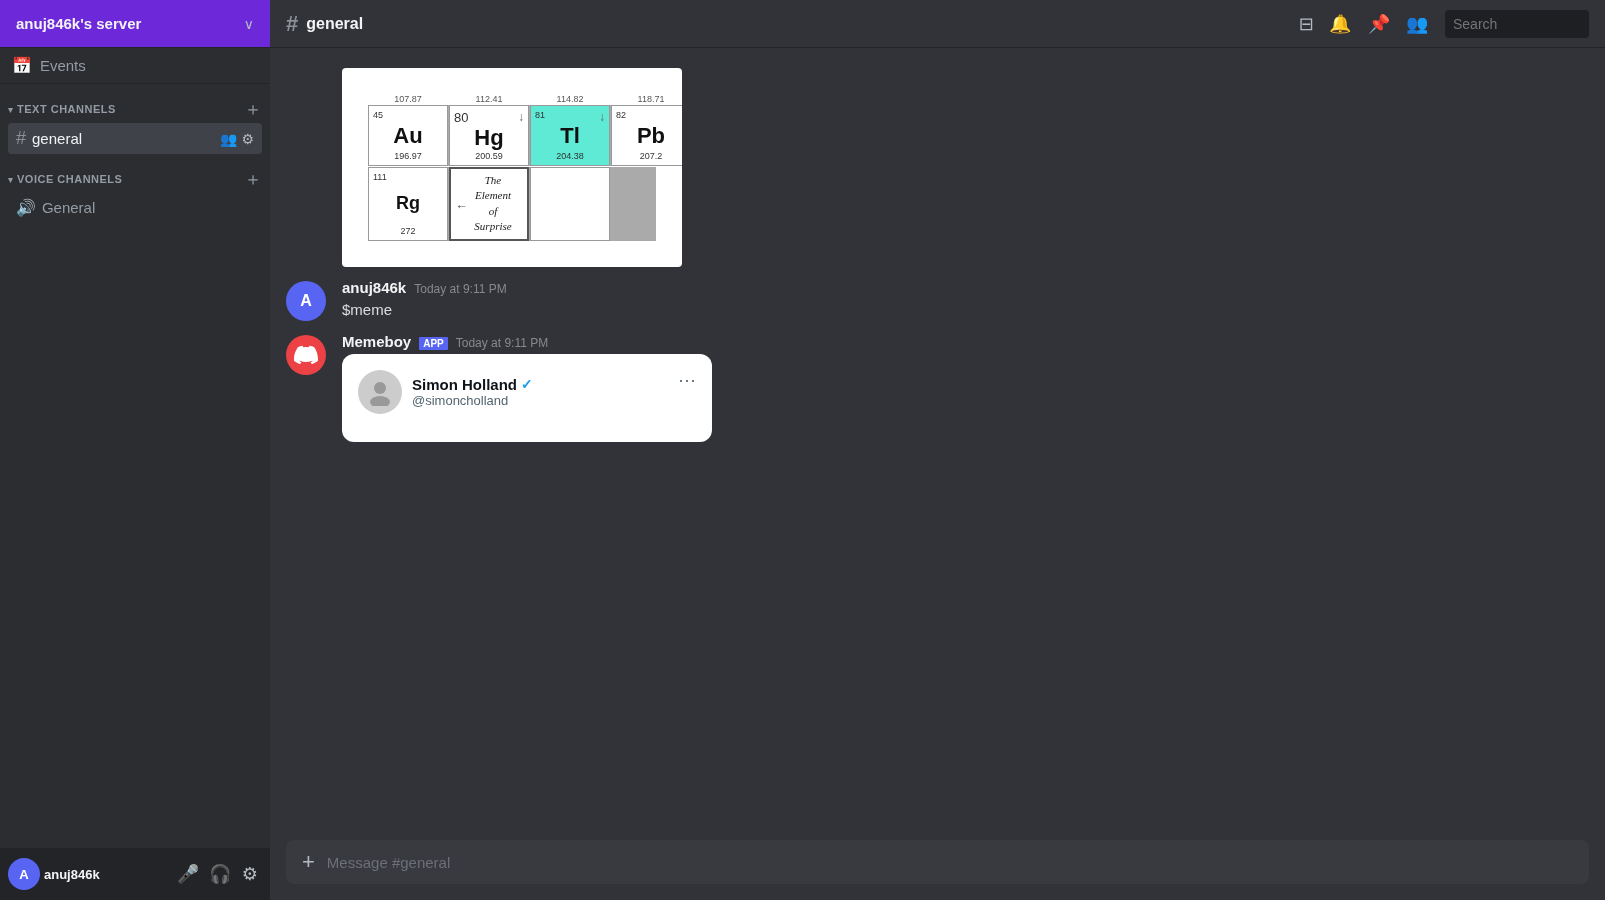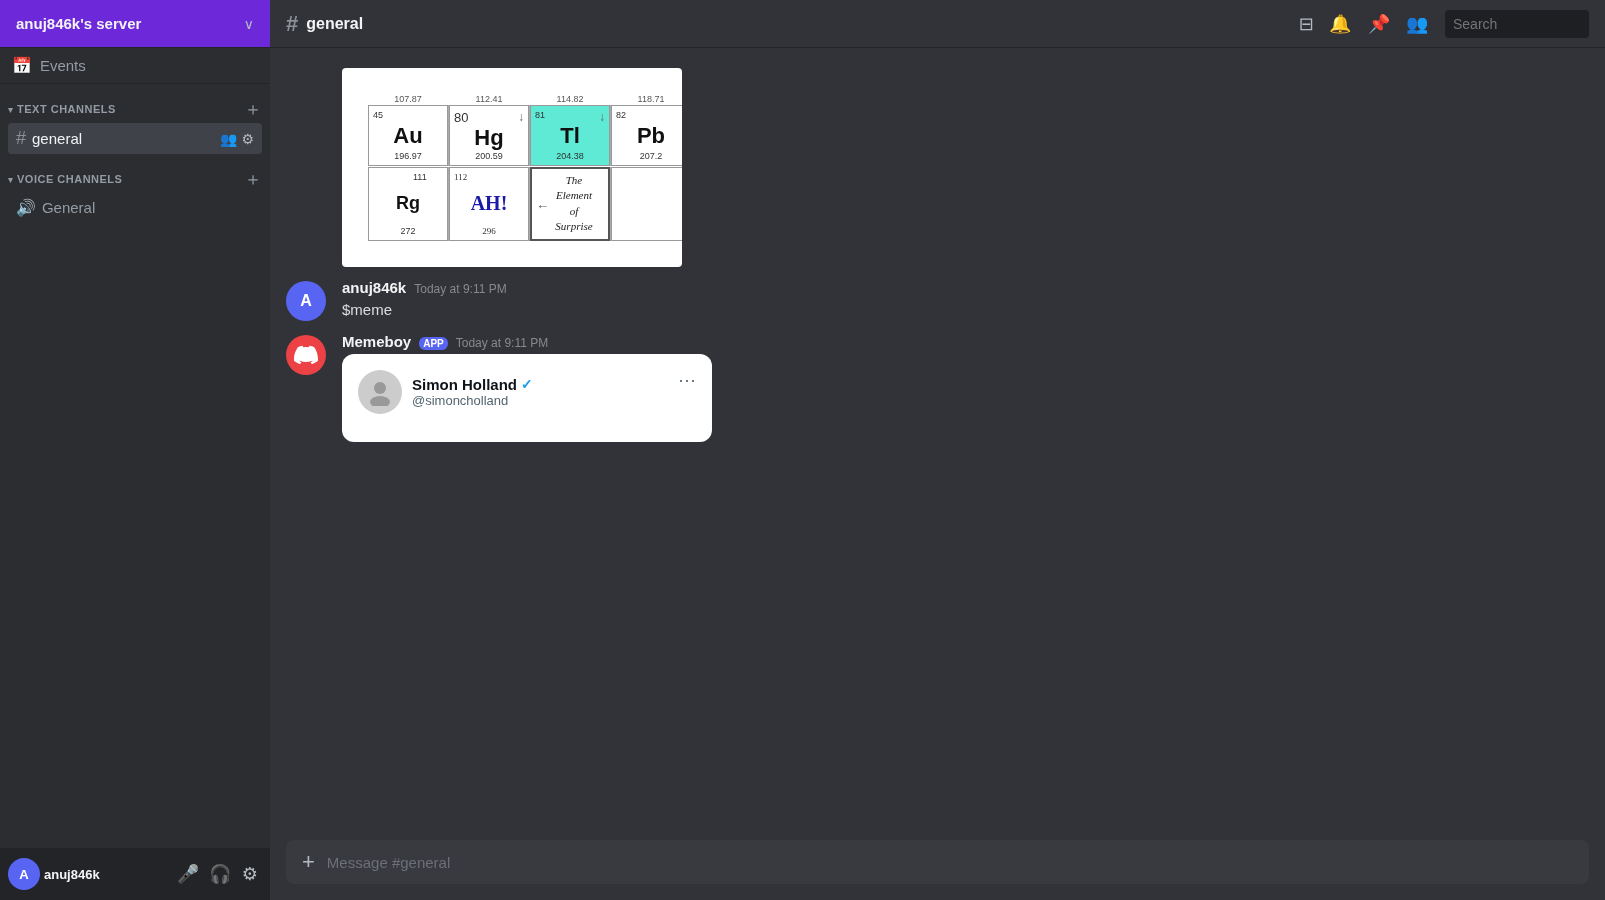--- a/index.html
+++ b/index.html
@@ -263,21 +263,21 @@
       font-weight: 600;
       color: #f2f3f5;
       cursor: pointer;
     }
     .app-badge {
       background: #5865f2;
       color: white;
       font-size: 10px;
       font-weight: 700;
       padding: 1px 4px;
-      border-radius: 6px;
+      border-radius: 1px;
       text-transform: uppercase;
     }
     .message-timestamp {
       font-size: 12px;
       color: #87898c;
     }
     .message-text {
       font-size: 15px;
       color: #dcddde;
       line-height: 1.375;
@@ -489,30 +489,25 @@
             <div style="background:white; padding:4px; border:0.5px solid #999; min-height:58px; display:flex; flex-direction:column; align-items:flex-start; justify-content:space-between;">
               <span style="font-size:9px; color:#333;">82</span>
               <span style="font-size:22px; font-weight:bold; align-self:center; color:#111;">Pb</span>
               <span style="font-size:9px; color:#333; align-self:center;">207.2</span>
             </div>
           </div>
 
           <div style="display:grid; grid-template-columns: repeat(4, 80px); gap:1px; background:#aaa; margin-top:1px;">
 
             <div style="background:white; padding:4px; border:0.5px solid #999; min-height:62px; display:flex; flex-direction:column; align-items:flex-start; justify-content:space-between;">
-              <span style="font-size:9px; color:#333;margin-left:40px;">111</span>
+              <span style="font-size:9px; color:#333;">111</span>
               <span style="font-size:18px; font-weight:bold; align-self:center; color:#111;">Rg</span>
               <span style="font-size:9px; color:#333; align-self:center;">272</span>
             </div>
 
-            <div style="background:white; padding:4px; border:0.5px solid #999; min-height:62px; display:flex; flex-direction:column; align-items:flex-start; justify-content:space-between;">
-              <span style="font-size:9px; color:#333; font-family:'Comic Sans MS',cursive;">112</span>
-              <span style="font-size:20px; font-weight:bold; align-self:center; color:#1a1aaa; font-family:'Comic Sans MS',cursive;">AH!</span>
-              <span style="font-size:9px; color:#333; align-self:center; font-family:'Comic Sans MS',cursive;">296</span>
-            </div>
 
             <div style="background:white; padding:4px; border:2px solid #555; min-height:62px; display:flex; flex-direction:column; align-items:center; justify-content:center; position:relative;">
               <span style="position:absolute; left:4px; top:50%; transform:translateY(-50%); font-size:13px; color:#555;">←</span>
               <div style="font-size:11px; font-style:italic; text-align:center; line-height:1.4; color:#222; font-family:'Comic Sans MS',cursive; margin-left:8px;">The<br>Element<br>of<br>Surprise</div>
             </div>
 
             <div style="background:white; padding:4px; border:0.5px solid #999; min-height:62px;"></div>
           </div>
         </div>
       </div>

